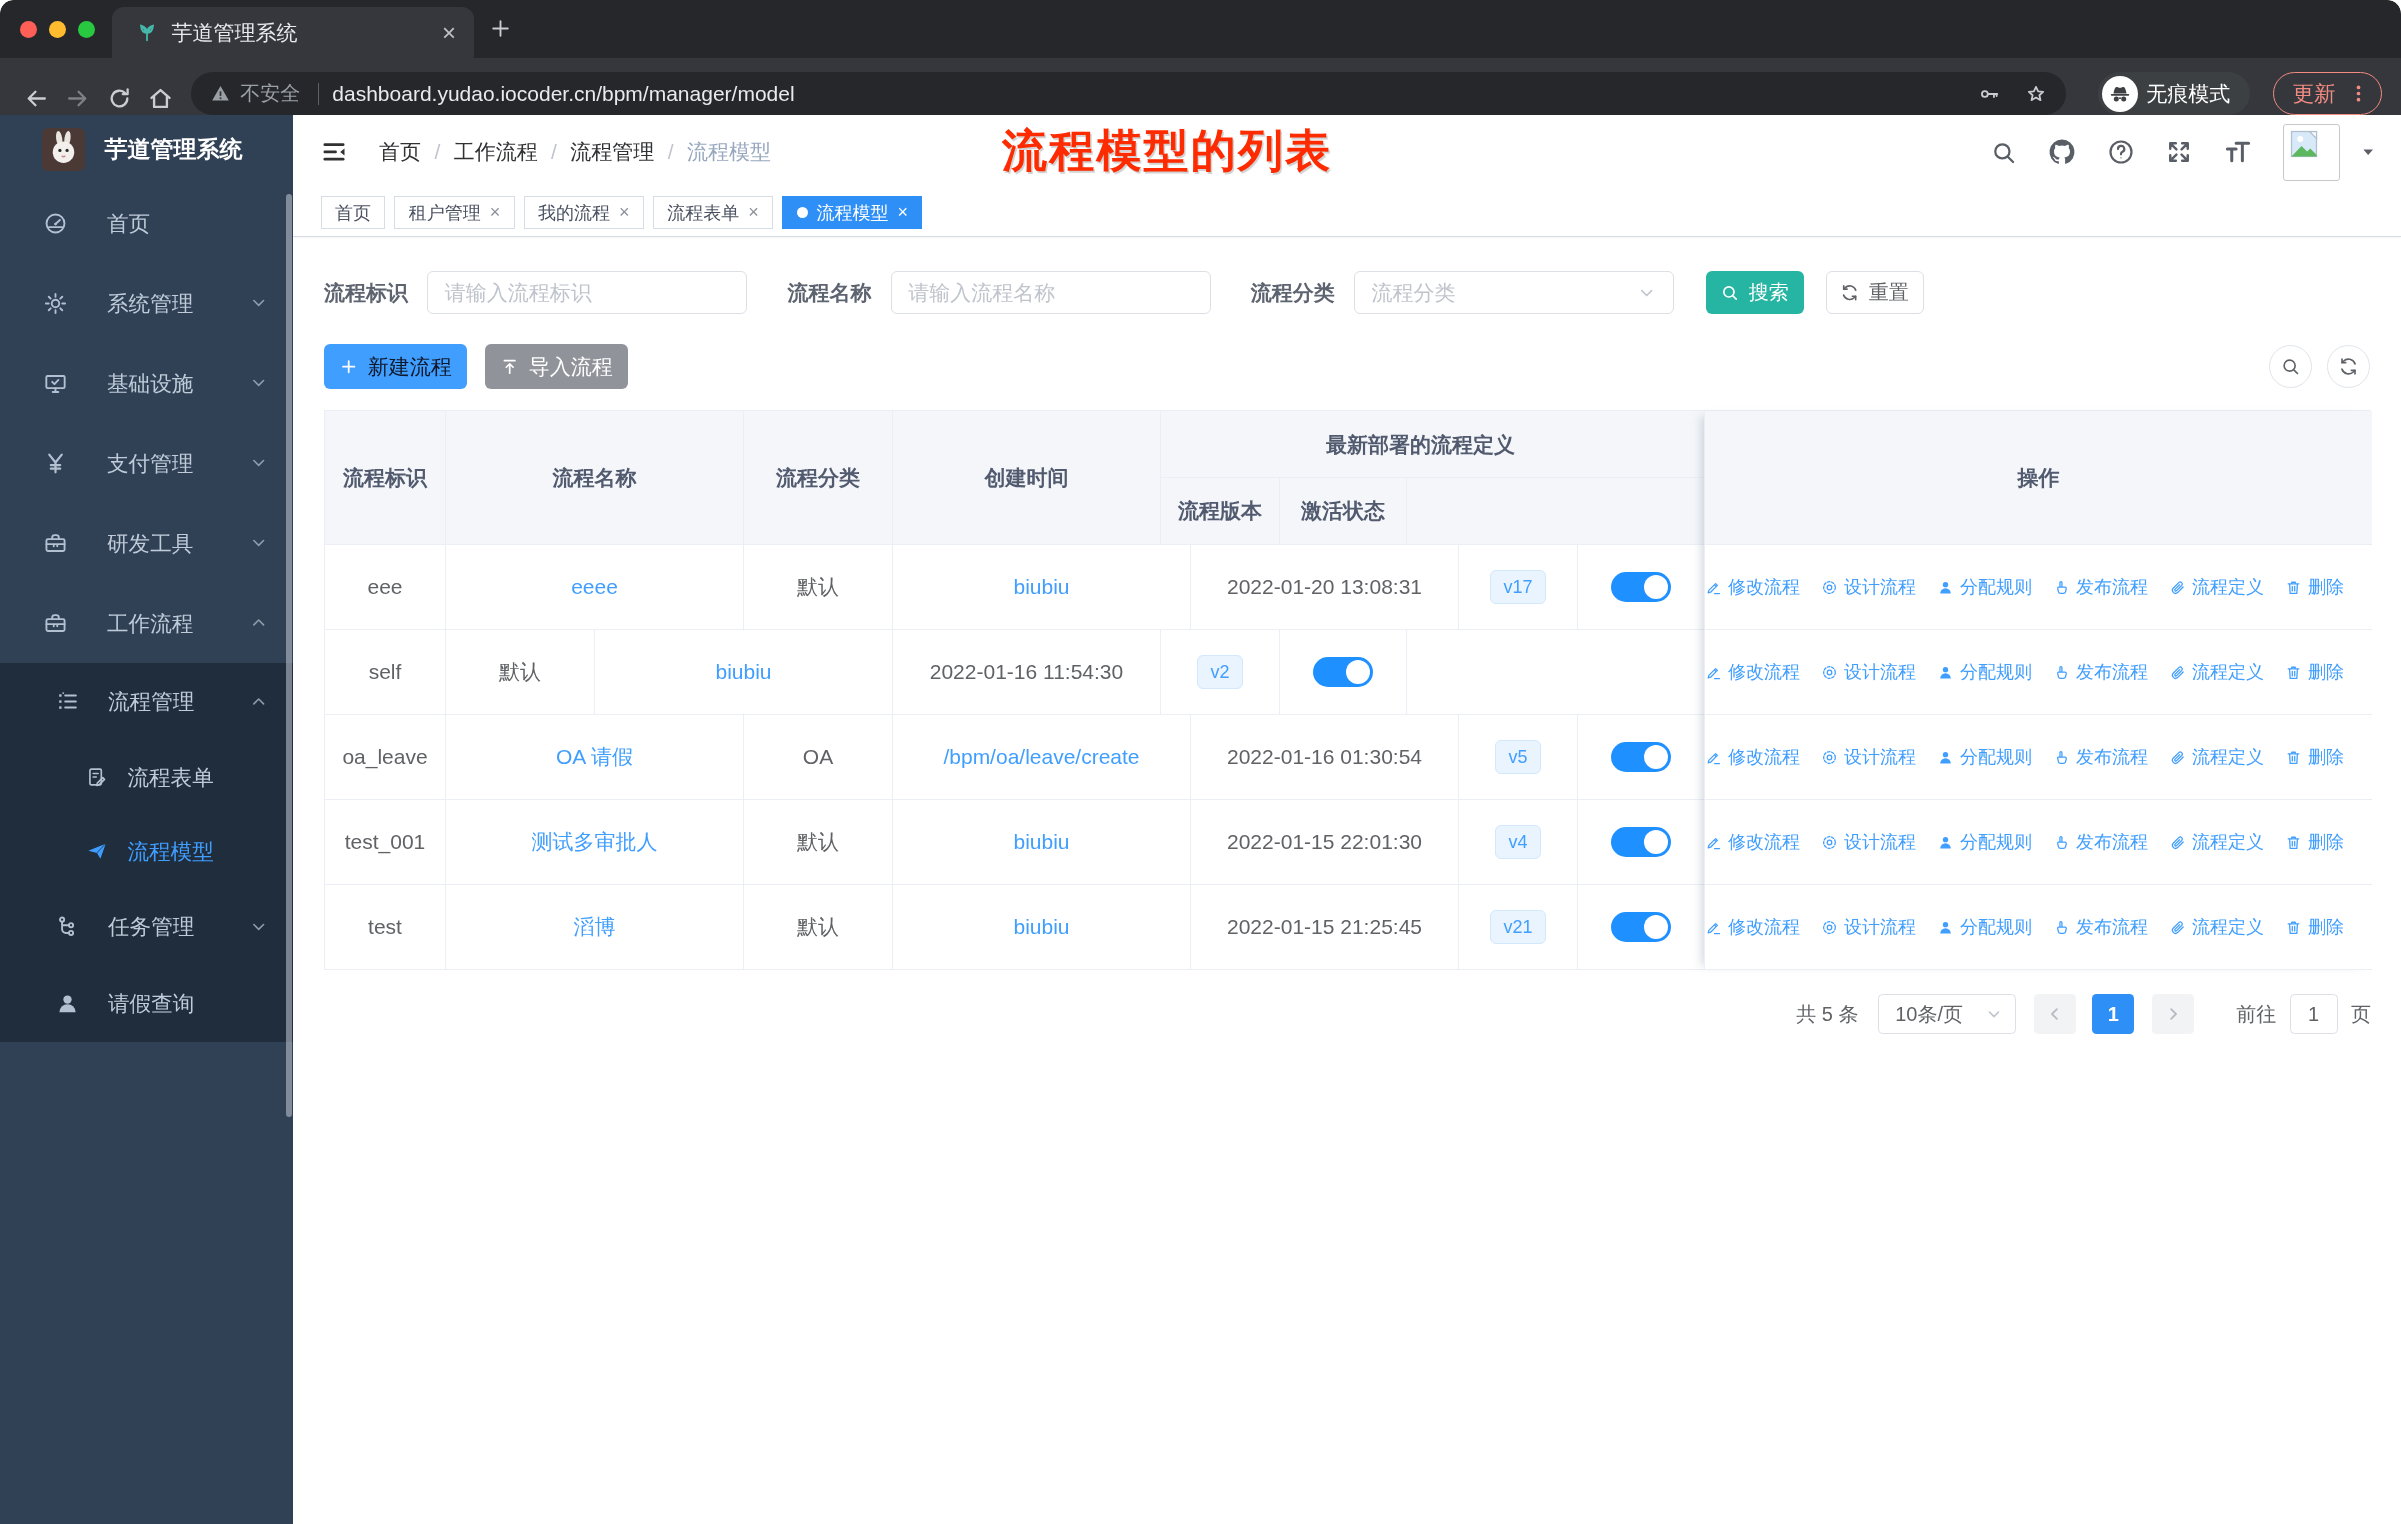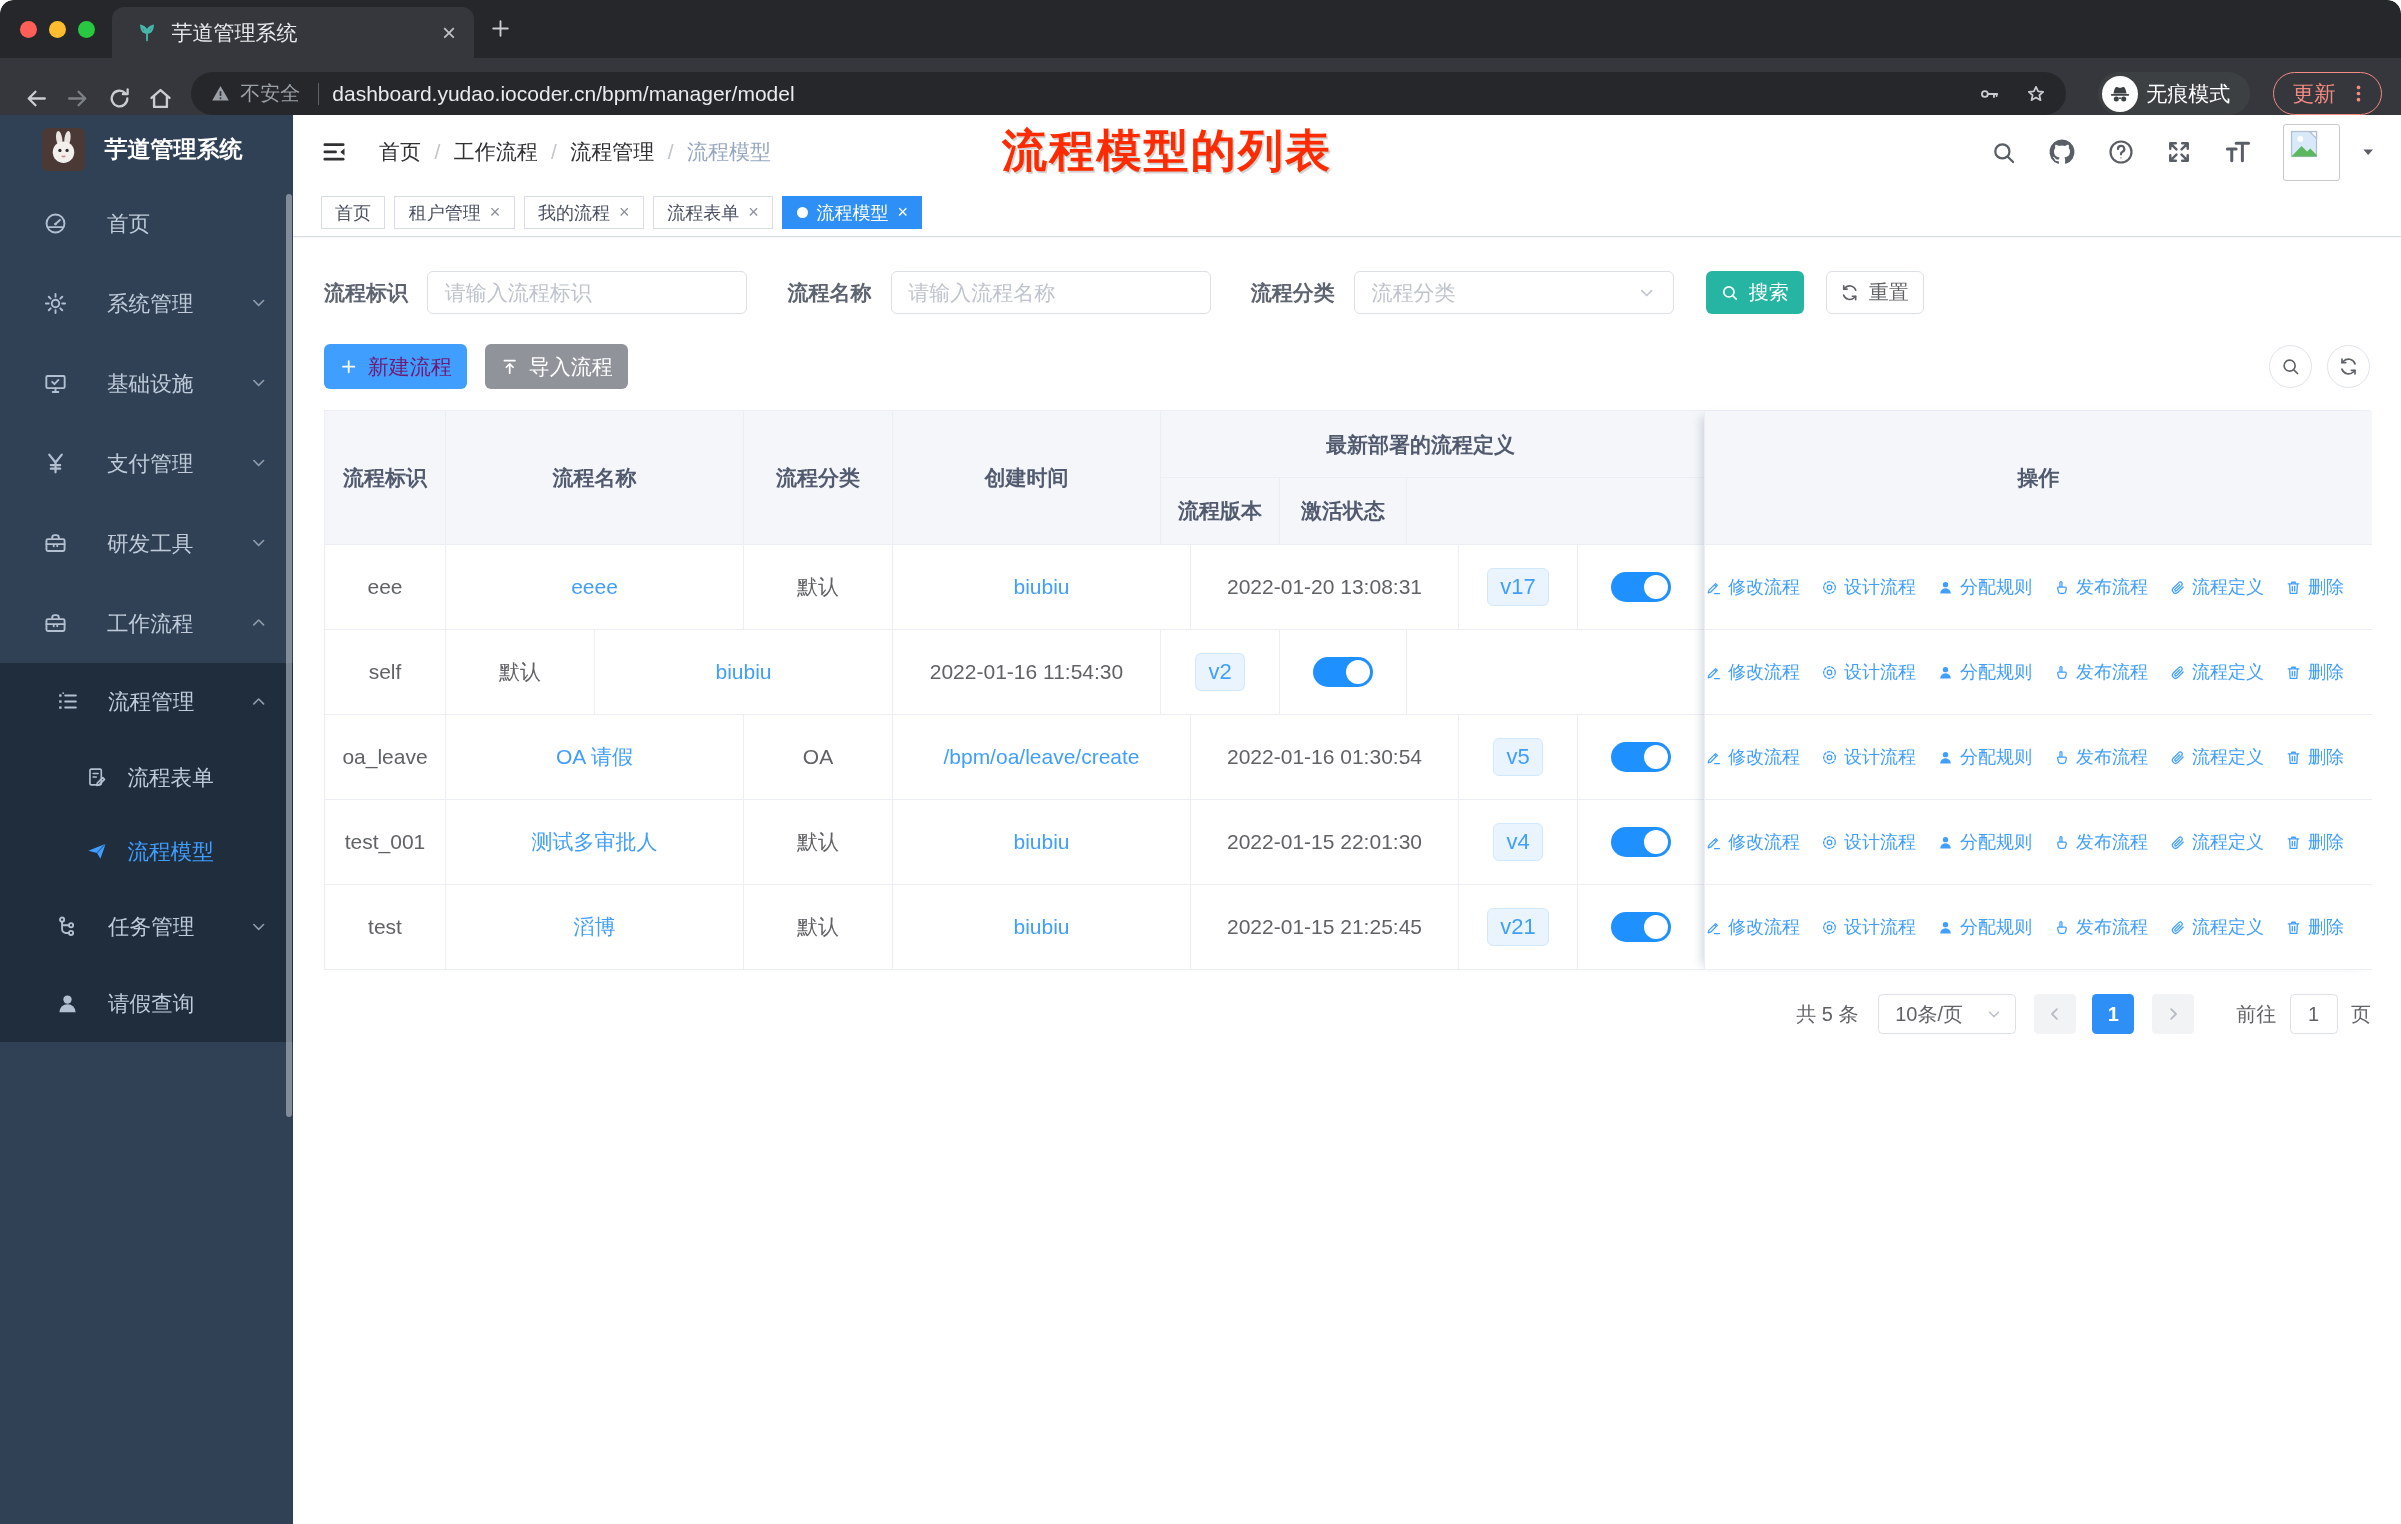--- a/index.html
+++ b/index.html
@@ -79,42 +79,42 @@
   .filter-row { display:flex; align-items:center; }
   .f-group { display:flex; align-items:center; margin-right:40px; }
   .f-label { font-size:21px; font-weight:700; color:#5d6470; margin-right:19.4px; white-space:nowrap; }
   .f-input { width:320px; height:43px; border:1.1px solid #dcdfe6; border-radius:6px; background:#fff; display:flex; align-items:center; padding:0 16.4px; }
   .f-input .ph { color:#bfc4cc; font-size:21px; white-space:nowrap; }
   .f-input .chev { margin-left:auto; color:#c0c4cc; display:flex; }
   .btn { display:inline-flex; align-items:center; justify-content:center; gap:9px; border-radius:6px; font-size:20px; cursor:pointer; white-space:nowrap; }
   .btn-search { background:#26b5a2; color:#fff; width:98px; height:43px; margin-left:10.4px; }
   .btn-reset { background:#fff; border:1.1px solid #dcdfe6; color:#606266; width:98px; height:43px; margin-left:22px; }
   .ops-row { display:flex; align-items:center; margin-top:30px; }
-  .btn-create { background:#409eff; color:#701a75; width:143px; height:45px; font-size:21px; }
+  .btn-create { background:#409eff; color:#0f172a; width:143px; height:45px; font-size:21px; }
   .btn-import { background:#909399; color:#fff; width:143px; height:45px; font-size:21px; margin-left:18px; }
   .circle-btns { margin-left:auto; display:flex; gap:15px; }
   .cbtn { width:43px; height:43px; border:1.1px solid #dfe4ea; border-radius:50%; display:flex; align-items:center; justify-content:center; color:#5f6368; background:#fff; cursor:pointer; }
 
   
   .table-wrap { position:relative; margin-top:21px; width:2047px; border:0.7px solid #ebeef5; border-bottom:none; }
   .thead { background:#f4f6f9; }
   .tr { display:flex; }
   .cell { border-right:0.7px solid #ebeef5; border-bottom:0.7px solid #ebeef5; display:flex; align-items:center; justify-content:center; font-size:21px; }
   .hcell { color:#515a6e; font-weight:700; }
   .c1{width:121px;} .c2{width:298px;} .c3{width:149px;} .c4{width:298px;} .c5{width:268px;} .c6{width:119px;} .c7{width:127px;} .cfill{flex:1; border-right:none;}
   .hc-main { height:134px; }
   .group-col { flex:1; display:flex; flex-direction:column; border-right:none; }
   .group-top { height:67px; position:relative; border-bottom:0.7px solid #ebeef5; }
   .group-top .gt-label { position:absolute; left:165px; top:0; height:67px; display:flex; align-items:center; font-size:21px; font-weight:700; color:#515a6e; white-space:nowrap; }
   .group-sub { display:flex; height:67px; }
   .group-sub .cell { height:67px; }
   .tbody .tr { background:#fff; }
   .tbody .cell { height:85px; color:#606266; }
   .link { color:#409eff; cursor:pointer; }
-  .vtag { background:#e9f4ff; border:0.7px solid #d2e8fd; color:#409eff; border-radius:6px; font-size:22px; padding:7.4px 12px; line-height:1; }
+  .vtag { background:#e9f4ff; border:0.7px solid #d2e8fd; color:#409eff; border-radius:6px; font-size:18px; padding:7.4px 12px; line-height:1; }
   .switch { width:60px; height:30px; border-radius:15px; background:#1e90ff; position:relative; cursor:pointer; }
   .switch .knob { position:absolute; top:3px; right:3px; width:24px; height:24px; border-radius:50%; background:#fff; }
   .ops-overlay { position:absolute; top:0; left:1379px; width:668px; background:#fff; box-shadow:-7.4px 0 9px -4.5px rgba(140,152,170,.38); border-left:0.7px solid #ebeef5; }
   .ops-head { height:134px; background:#f4f6f9; border-bottom:0.7px solid #ebeef5; display:flex; align-items:center; justify-content:center; font-size:21px; font-weight:700; color:#515a6e; }
   .ops-tr { height:85px; border-bottom:0.7px solid #ebeef5; display:flex; align-items:center; gap:21px; }
   .action-link { display:inline-flex; align-items:center; gap:6px; color:#409eff; font-size:18px; cursor:pointer; white-space:nowrap; }
 
   
   .pager { width:2047px; margin-top:24px; display:flex; align-items:center; justify-content:flex-end; font-size:20px; color:#606266; }
   .pg-total { margin-right:19.4px; }

